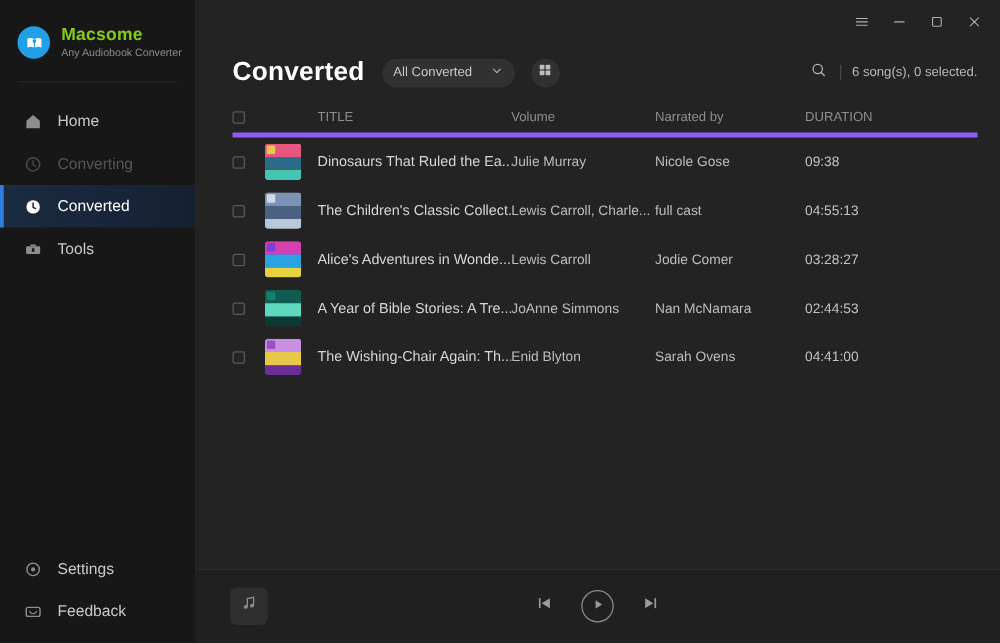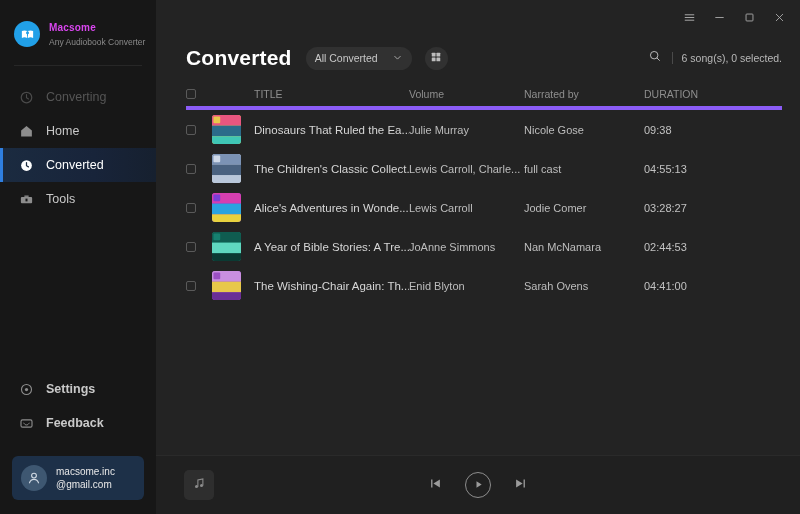--- a/index.html
+++ b/index.html
@@ -30,21 +30,21 @@
     height: 54px;
   }
   .brand-logo {
     width: 26px; height: 26px; border-radius: 50%;
     background: #21a0e8;
     display: flex; align-items: center; justify-content: center;
     flex: 0 0 26px;
   }
   .brand-text { margin-left: 9px; }
   .brand-name {
-    font-size: 10px; font-weight: bold; color: #d946ef;
+    font-size: 14px; font-weight: bold; color: #84cc16;
     letter-spacing: .2px; line-height: 15px;
   }
   .brand-sub {
     font-size: 8.5px; color: #8b8b8b; line-height: 12px; margin-top: 1px; text-align: right;
   }
   .brand-divider {
     height: 1px; background: #272727; margin: 11px 14px 0 14px;
   }
 
   .nav { margin-top: 14px; }
@@ -69,21 +69,21 @@
   }
   .nav-item.active::before {
     content: ""; position: absolute; left: 0; top: 0;
     width: 3px; height: 100%; background: #2f7fe0;
   }
   .nav-item.active .nav-label { color: #ffffff; }
 
   .sidebar-spacer { flex: 1 1 auto; }
 
   .nav-bottom { padding-bottom: 8px; }
-  .nav-bottom .nav-item { height: 34px; font-weight: bold; }
+  .nav-bottom .nav-item { height: 34px; }
 
   .account {
     margin: 8px 12px 14px 12px;
     height: 44px;
     border-radius: 6px;
     background: #1d3048;
     display: flex; align-items: center;
     padding-left: 9px;
   }
   .avatar {
@@ -248,37 +248,37 @@
       </div>
       <div class="brand-text">
         <div class="brand-name">Macsome</div>
         <div class="brand-sub">Any Audiobook Converter</div>
       </div>
     </div>
     <div class="brand-divider"></div>
 
     <div class="nav">
 
+      <div class="nav-item">
+        <span class="nav-ico">
+          <svg width="15" height="15" viewBox="0 0 24 24">
+              <path d="M12 3.2 3.4 10.4V20h17.2v-9.6z" fill="#8d8d8d"></path>
+            </svg>
+        </span>
+        <span class="nav-label">Home</span>
+      </div>
+
       <div class="nav-item dim">
         <span class="nav-ico">
           <svg width="15" height="15" viewBox="0 0 24 24">
             <circle cx="12" cy="12" r="8.4" fill="none" stroke="#4a4a4a" stroke-width="2"></circle>
             <path d="M12 7.3v5.1l3.2 1.9" fill="none" stroke="#4a4a4a" stroke-width="1.8" stroke-linecap="round"></path>
           </svg>
         </span>
         <span class="nav-label">Converting</span>
-      </div>
-
-      <div class="nav-item">
-        <span class="nav-ico">
-          <svg width="15" height="15" viewBox="0 0 24 24">
-              <path d="M12 3.2 3.4 10.4V20h17.2v-9.6z" fill="#8d8d8d"></path>
-            </svg>
-        </span>
-        <span class="nav-label">Home</span>
       </div>
 
       <div class="nav-item active">
         <span class="nav-ico">
           <svg width="15" height="15" viewBox="0 0 24 24">
             <circle cx="12" cy="12" r="8.6" fill="#ffffff"></circle>
             <path d="M12 7.2v5.2l3.1 1.8" fill="none" stroke="#1b2b40" stroke-width="2" stroke-linecap="round"></path>
           </svg>
         </span>
         <span class="nav-label">Converted</span>
@@ -312,32 +312,20 @@
         <span class="nav-ico">
           <svg width="15" height="15" viewBox="0 0 24 24">
             <rect x="3.2" y="6.2" width="17.6" height="11.6" rx="2.4" fill="none" stroke="#8d8d8d" stroke-width="1.8"></rect>
             <path d="M7.8 11.4c.9 1.9 2.4 2.9 4.2 2.9s3.3-1 4.2-2.9" fill="none" stroke="#8d8d8d" stroke-width="1.6" stroke-linecap="round"></path>
           </svg>
         </span>
         <span class="nav-label">Feedback</span>
       </div>
     </div>
 
-    <div class="account">
-      <span class="avatar">
-        <svg width="16" height="16" viewBox="0 0 24 24">
-          <circle cx="12" cy="8.4" r="3.6" fill="none" stroke="#cfd8e2" stroke-width="1.7"></circle>
-          <path d="M5.2 19.2c1.1-3.4 3.7-5.2 6.8-5.2s5.7 1.8 6.8 5.2" fill="none" stroke="#cfd8e2" stroke-width="1.7" stroke-linecap="round"></path>
-        </svg>
-      </span>
-      <div class="account-mail">
-        <div>macsome.inc</div>
-        <div>@gmail.com</div>
-      </div>
-    </div>
   </div>
 
   <div class="main">
 
     <div class="titlebar">
       <div class="win-btn">
         <svg width="13" height="13" viewBox="0 0 24 24">
           <path d="M4 7h16M4 12h16M4 17h16" stroke="#b0b0b0" stroke-width="1.7" stroke-linecap="round"></path>
         </svg>
       </div>

